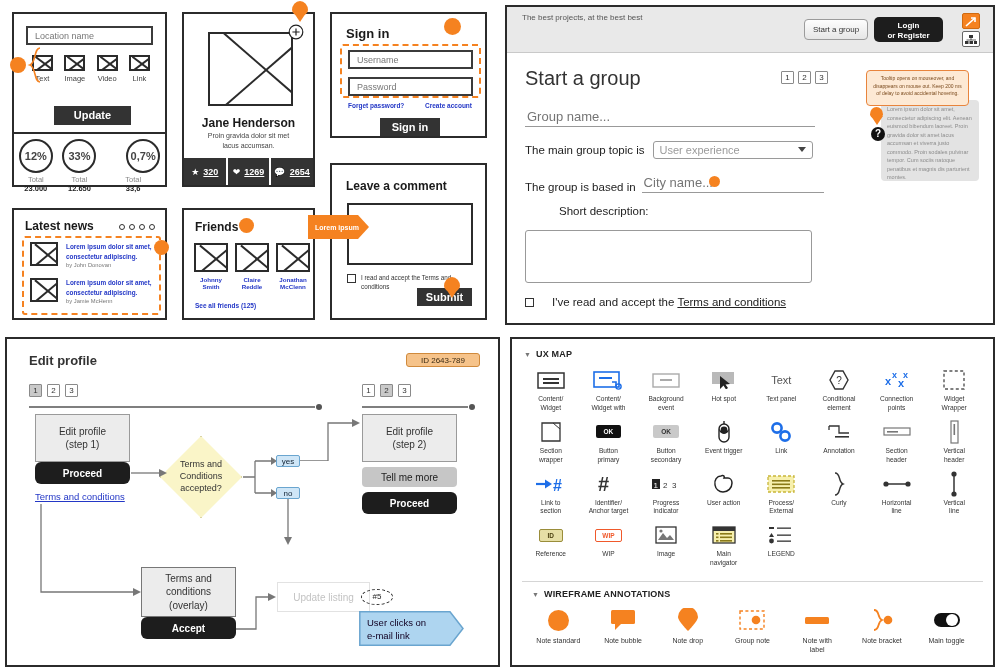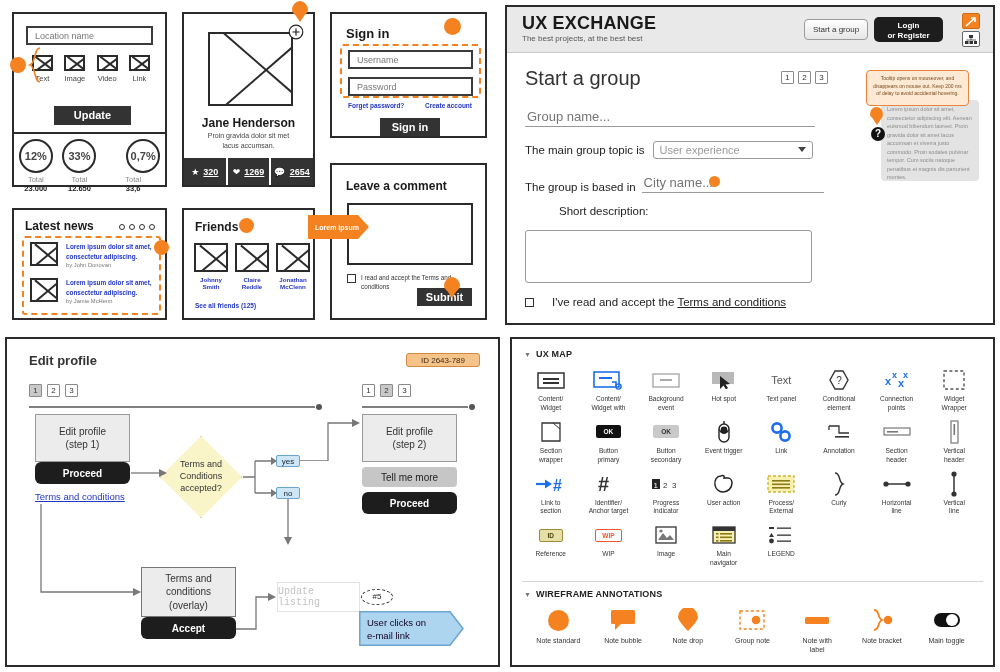--- a/index.html
+++ b/index.html
@@ -321,21 +321,20 @@
     <svg width="62" height="24" style="position:absolute; left:308px; top:215px;">
       <path d="M0 0 H50 L61 12 L50 24 H0 Z" fill="#F58220"></path>
       <text x="7" y="15" font-family="Liberation Sans, sans-serif" font-size="7" font-weight="bold" fill="#fff">Lorem ipsum</text>
     </svg>
     <div class="orange-drop" style="left:444px; top:277px; width:16px; height:15px;"></div>
   </div>
 
   <div class="quad frame-border" id="uxe" style="background:#fff;">
     <div class="uxe-head">
       <div style="position:absolute; left:15px; top:6px;">
-        <div class="uxe-title">UX EXCHANGE</div>
         <div class="uxe-sub">The best projects, at the best best</div>
       </div>
       <div class="btn-grey" style="position:absolute; right:125px; top:12px; width:64px; height:21px; line-height:20px;">Start a group</div>
       <div class="btn-black" style="position:absolute; right:50px; top:10px; width:69px; height:25px; padding-top:4px;">
         <div>Login</div>
         <div>or Register</div>
       </div>
       <div style="position:absolute; right:13px; top:6px; width:18px; height:16px; background:#F58220; border:1.5px solid #D06A10; border-radius:2px;">
         <svg width="14" height="12" style="margin:1px 0 0 1px;">
             <path d="M2 10 L11 2" stroke="#fff" stroke-width="1.6"></path>
@@ -474,21 +473,21 @@
       <span>Terms and</span>
       <span>conditions</span>
       <span>(overlay)</span>
     </div>
     <div class="fc-btn-dark" style="position:absolute; left:134px; top:278px; width:95px; height:22px;">Accept</div>
 
     <svg width="42" height="40" style="position:absolute; left:229px; top:252px;">
       <path d="M0 38 H20 V6 H32" stroke="#777" stroke-width="1.3" fill="none"></path>
       <path d="M32 2 L40 6 L32 10 Z" fill="#777"></path>
     </svg>
-    <div class="fc-ghost" style="position:absolute; left:270px; top:243px; width:83px; height:30px;font-family:Liberation Mono, monospace;">Update listing</div>
+    <div class="fc-ghost" style="position:absolute; left:270px; top:243px; width:93px; height:30px;">Update listing</div>
 
     <div class="hash-badge" style="position:absolute; left:354px; top:250px; width:32px; height:16px;">#5</div>
     <svg width="106" height="35" style="position:absolute; left:352px; top:272px;">
       <path d="M0.8 0.8 H91 L104 17.5 L91 34.2 H0.8 Z" fill="#aed5f0" stroke="#6aa5cf" stroke-width="1.5"></path>
     </svg>
     <div style="position:absolute; left:360px; top:278px; font-size:9.5px; color:#102;line-height:1.35;">
       <div>User clicks on</div>
       <div>e-mail link</div>
     </div>
   </div>
@@ -800,21 +799,21 @@
         <div class="icolab"><span>LEGEND</span></div>
       </div>
 
       <div class="icocell"></div>
       <div class="icocell"></div>
       <div class="icocell"></div>
     </div>
 
     <div style="position:absolute; left:10px; right:10px; top:242px; height:1px; background:#d5d5d5;"></div>
 
-    <div style="position:absolute; left:12px; top:250px; display:flex; align-items:center; gap:5px;">
+    <div style="position:absolute; left:20px; top:250px; display:flex; align-items:center; gap:5px;">
       <span class="tri">▼</span>
       <span class="sec-head">WIREFRAME ANNOTATIONS</span>
     </div>
 
     <div class="annogrid" style="position:absolute; left:14px; right:14px; top:268px;">
 
       <div class="icocell">
         <div class="icoart">
           <span style="width:21px;height:21px;border-radius:50%;background:#F58220;display:block;"></span>
         </div>

